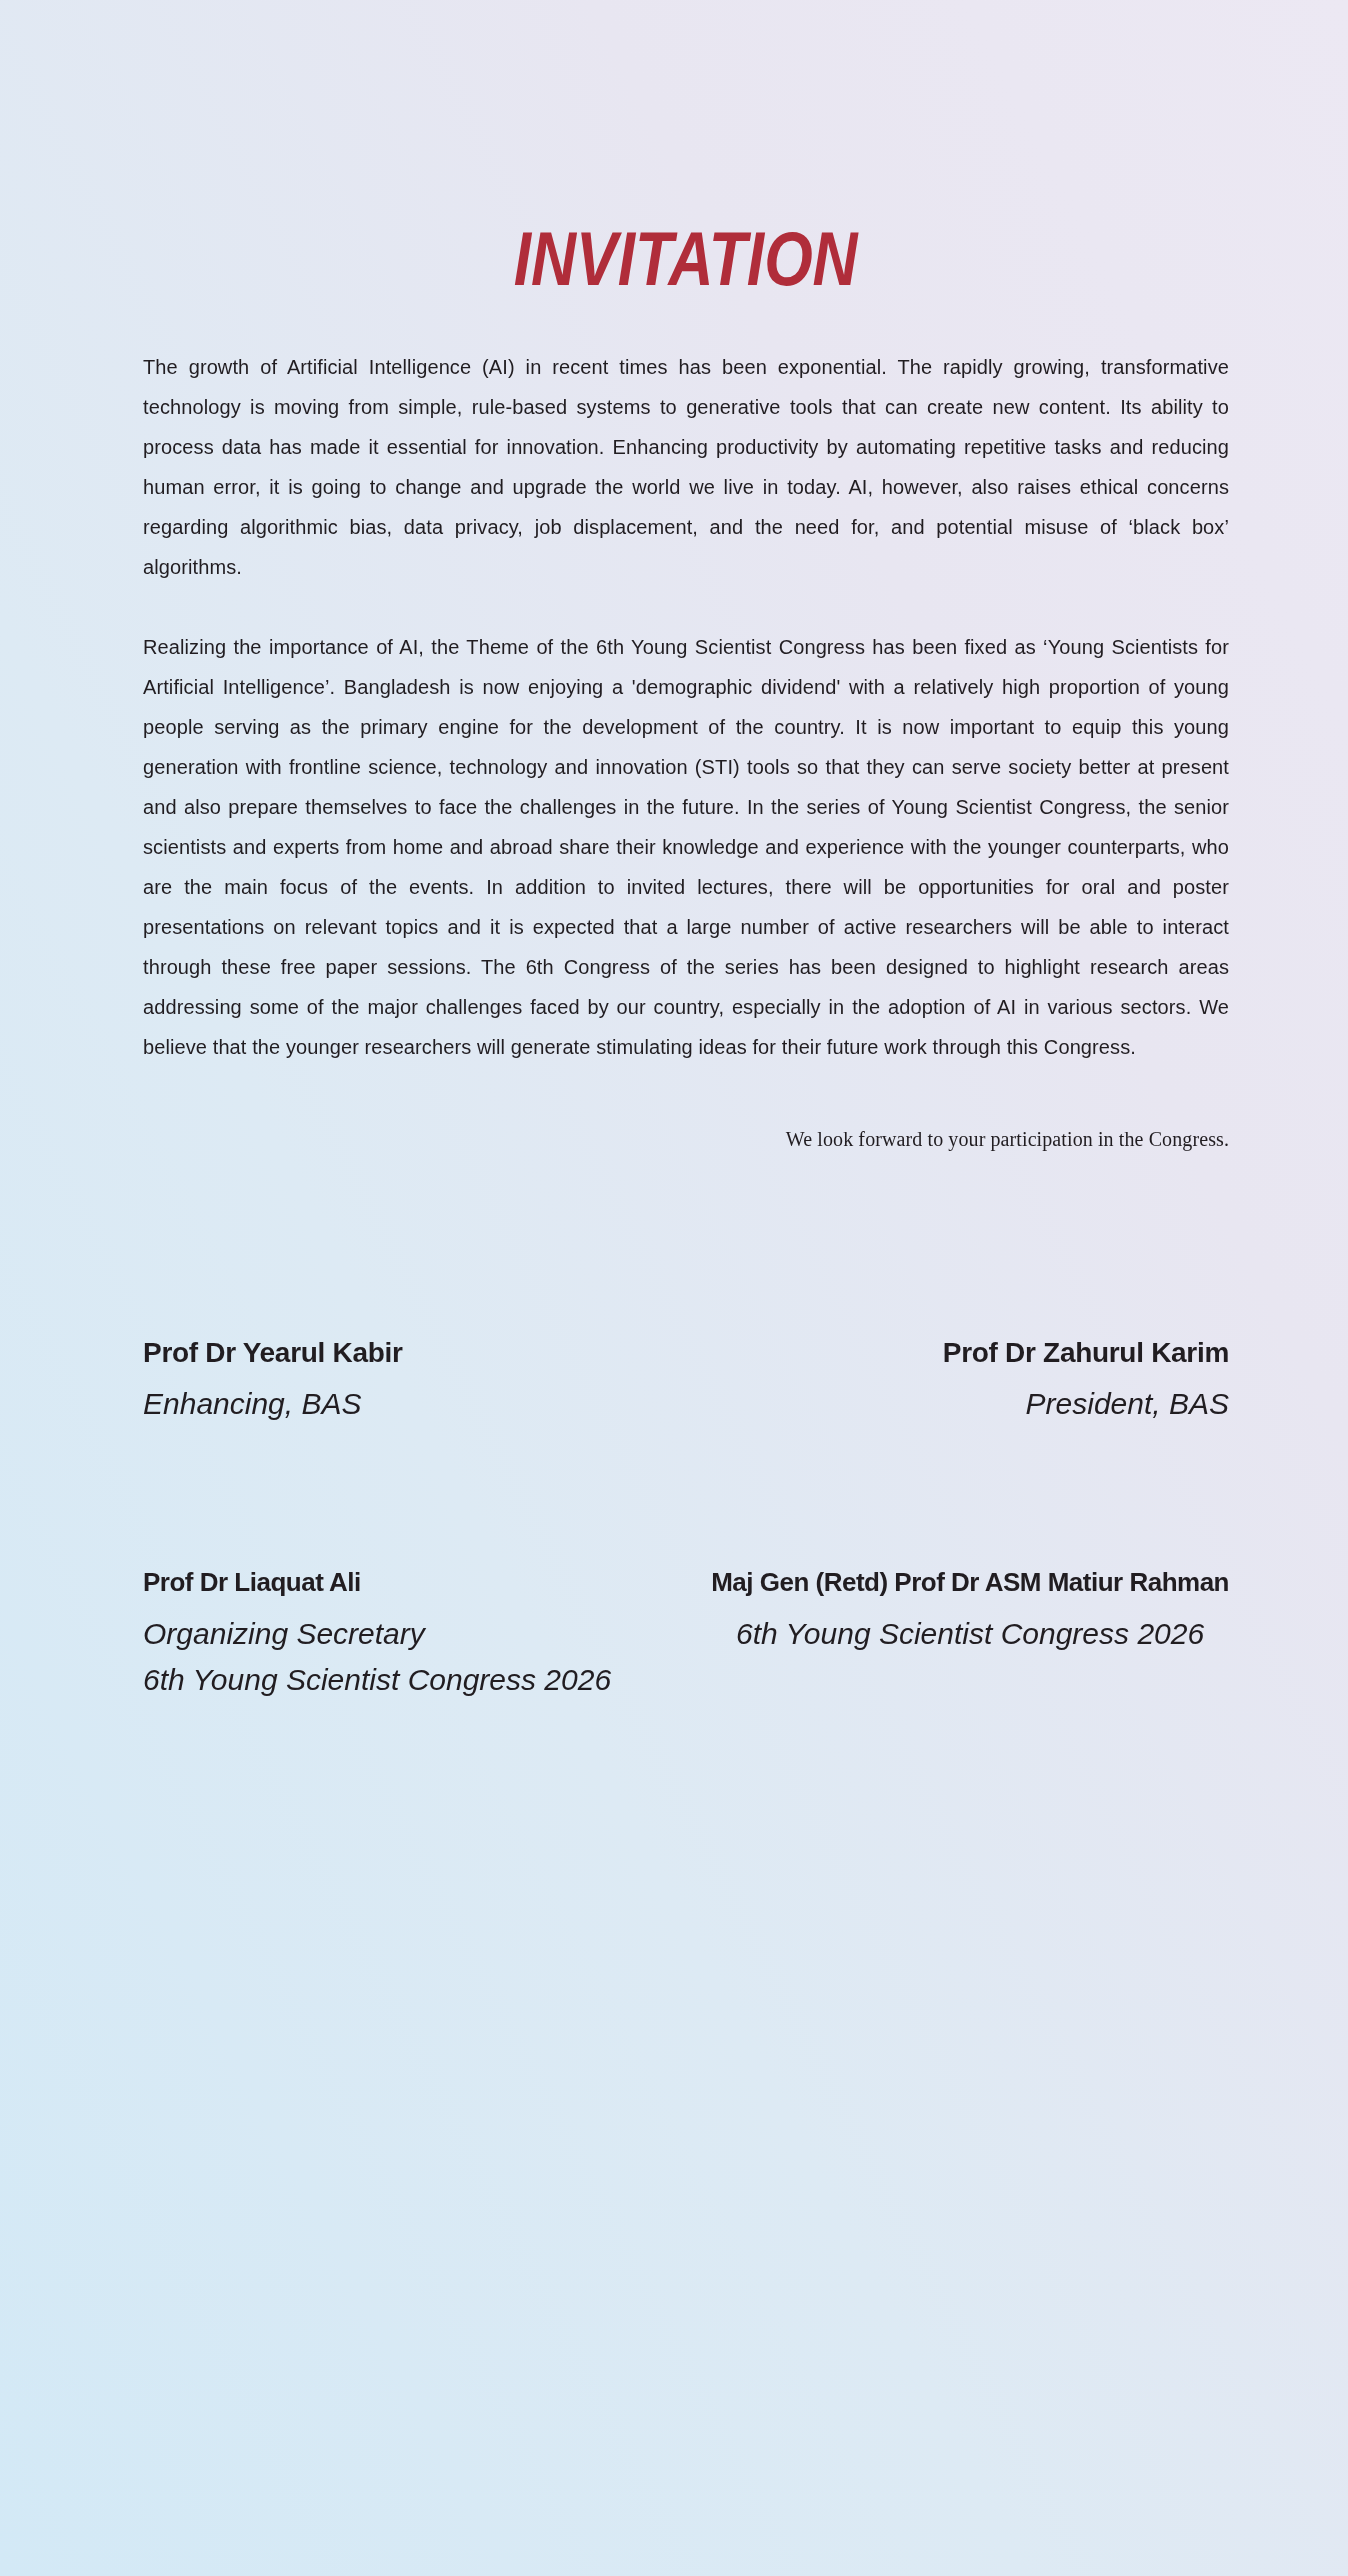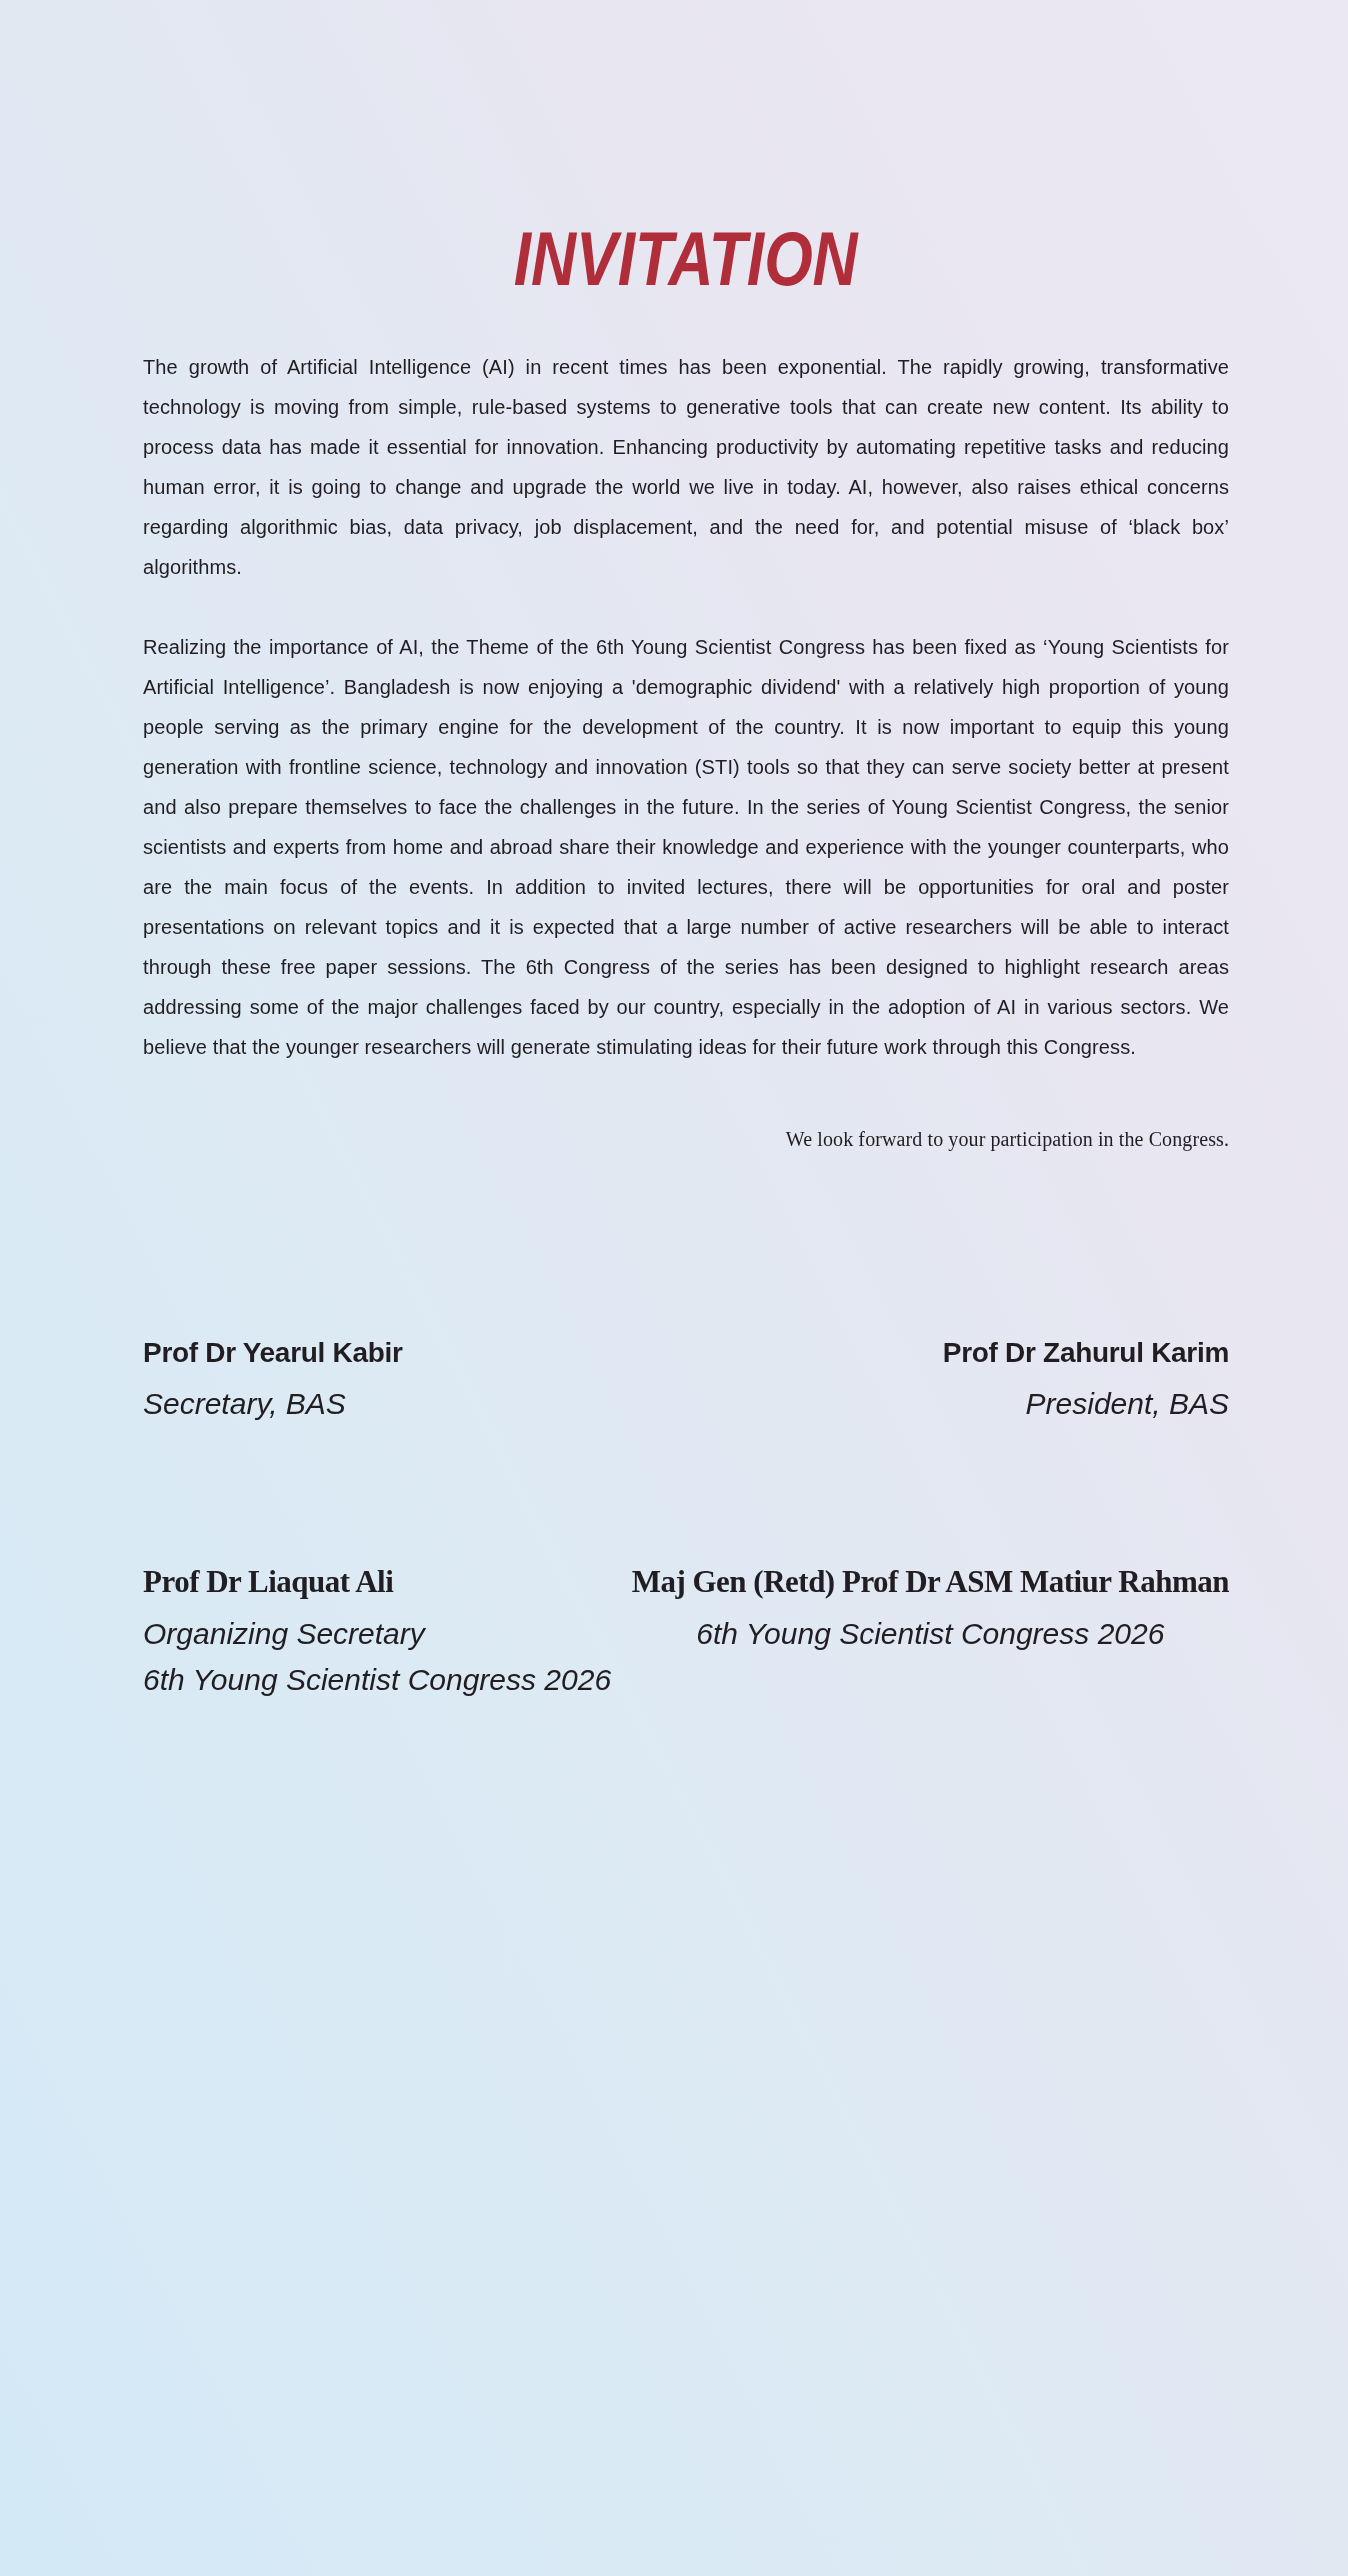--- a/index.html
+++ b/index.html
@@ -67,44 +67,43 @@
   .sig-block .sig-role,
   .sig-block .sig-org {
     font-style: italic;
     font-size: 30px;
     line-height: 46px;
     white-space: nowrap;
   }
   .sig-right { text-align: right; }
   .sig-center { text-align: center; }
   .sig-row-2 .sig-name {
-    font-size: 31px;
+    font-size: 26px;
     letter-spacing: -0.5px;
-    font-family: Liberation Serif, serif;
   }
 </style>
 </head>
 <body>
 
 <div class="page">
 
   <h1 class="title" style="color:#b02d3a;font-style:italic;">
     <span class="condensed">INVITATION</span>
   </h1>
 
   <div class="body-text">
     <p>The growth of Artificial Intelligence (AI) in recent times has been exponential. The rapidly growing, transformative technology is moving from simple, rule-based systems to generative tools that can create new content. Its ability to process data has made it essential for innovation. Enhancing productivity by automating repetitive tasks and reducing human error, it is going to change and upgrade the world we live in today. AI, however, also raises ethical concerns regarding algorithmic bias, data privacy, job displacement, and the need for, and potential misuse of ‘black box’ algorithms.</p>
     <p class="theme-para">Realizing the importance of AI, the Theme of the 6th Young Scientist Congress has been fixed as ‘Young Scientists for Artificial Intelligence’. Bangladesh is now enjoying a 'demographic dividend' with a relatively high proportion of young people serving as the primary engine for the development of the country. It is now important to equip this young generation with frontline science, technology and innovation (STI) tools so that they can serve society better at present and also prepare themselves to face the challenges in the future. In the series of Young Scientist Congress, the senior scientists and experts from home and abroad share their knowledge and experience with the younger counterparts, who are the main focus of the events. In addition to invited lectures, there will be opportunities for oral and poster presentations on relevant topics and it is expected that a large number of active researchers will be able to interact through these free paper sessions. The 6th Congress of the series has been designed to highlight research areas addressing some of the major challenges faced by our country, especially in the adoption of AI in various sectors. We believe that the younger researchers will generate stimulating ideas for their future work through this Congress.</p>
     <p class="closing">We look forward to your participation in the Congress.</p>
   </div>
 
   <div class="sig-row sig-row-1">
     <div class="sig-block">
       <div class="sig-name">Prof Dr Yearul Kabir</div>
-      <div class="sig-role">Secretary, BAS</div>
+      <div class="sig-role">Enhancing, BAS</div>
     </div>
     <div class="sig-block sig-right">
       <div class="sig-name">Prof Dr Zahurul Karim</div>
       <div class="sig-role">President, BAS</div>
     </div>
   </div>
 
   <div class="sig-row sig-row-2">
     <div class="sig-block">
       <div class="sig-name">Prof Dr Liaquat Ali</div>

